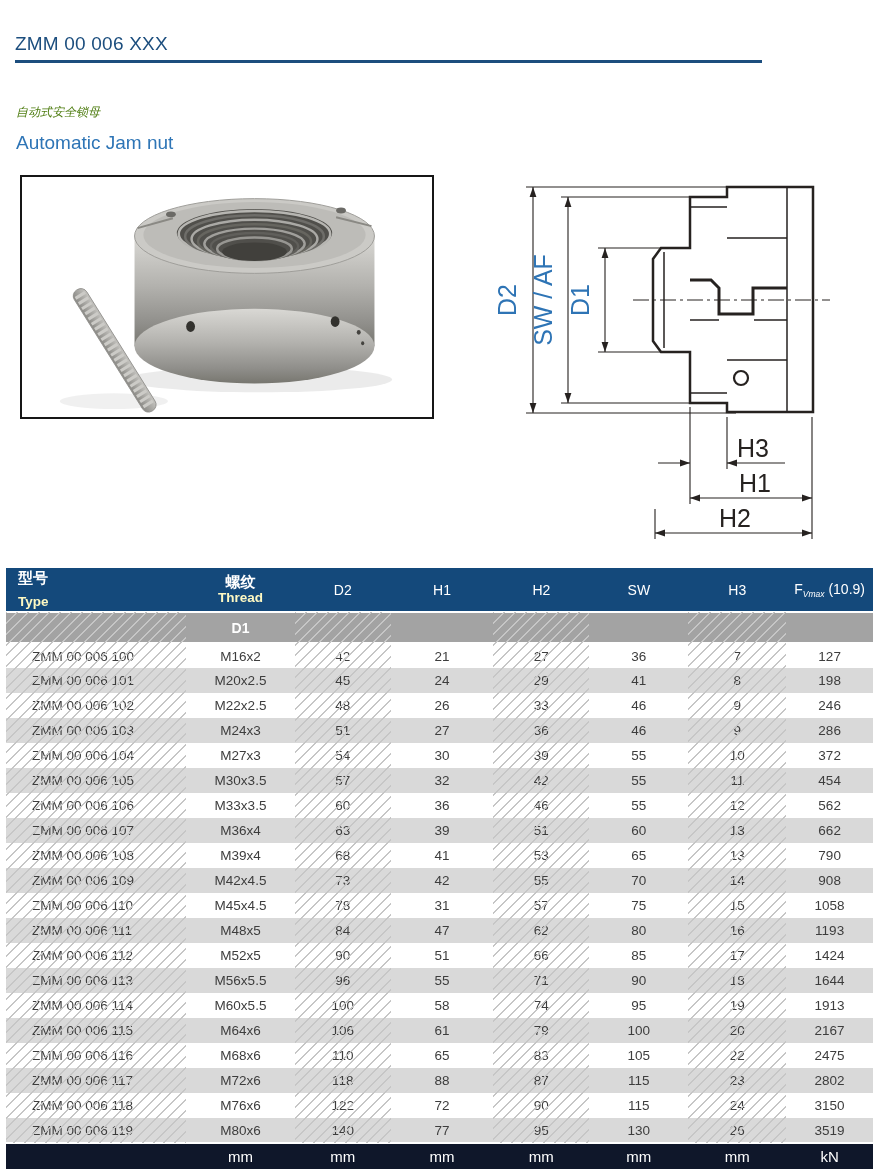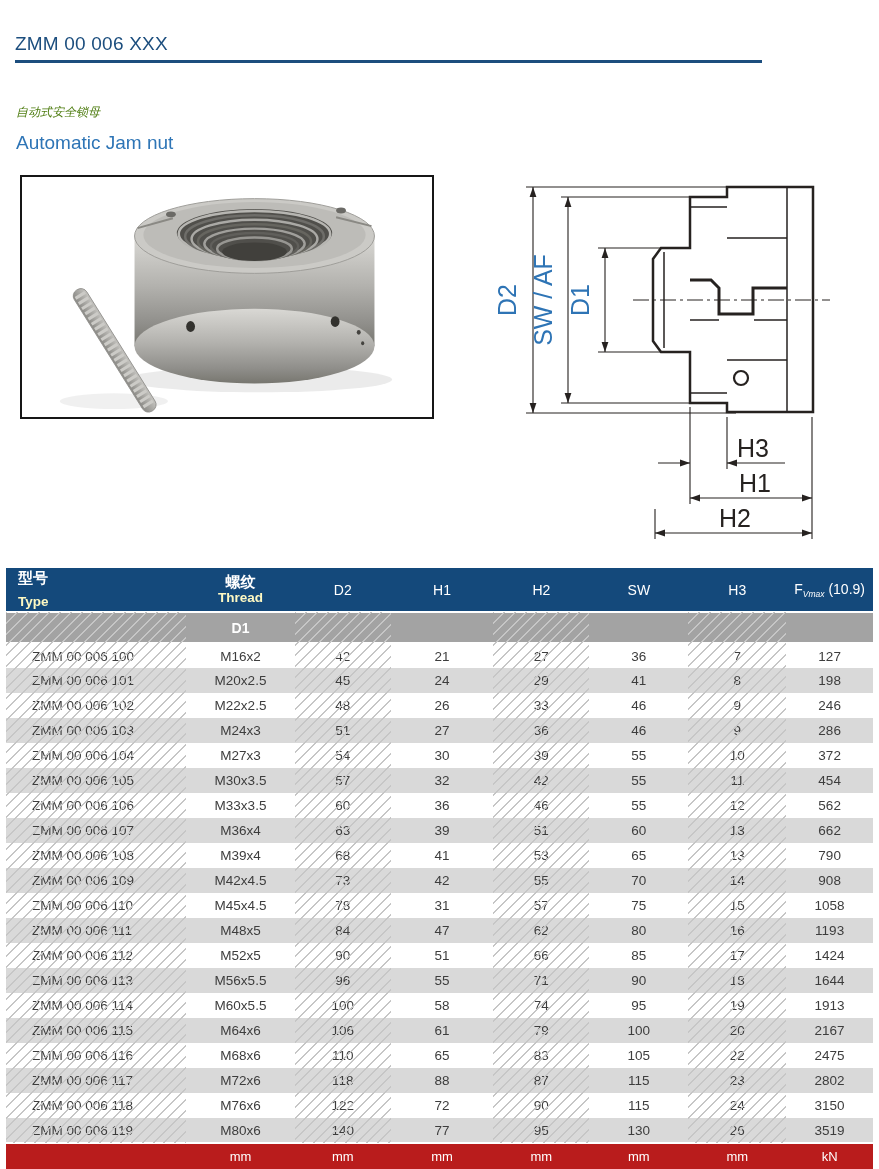--- a/index.html
+++ b/index.html
@@ -31,21 +31,21 @@
   .h-plain { color:#ffffff; font-size:14px; font-weight:bold; text-align:center; }
   .h-plain sub { font-size:8.5px; vertical-align:-3px;font-style:italic; }
   tr.head-gray { height:31px; }
   tr.head-gray td { background:#a3a3a3; border-top:2px solid #fff; border-bottom:2px solid #fff;
                     color:#fff; font-size:14px; font-weight:bold; text-align:center; }
   tbody tr { height:25px; }
   tbody tr:nth-child(even) { background:#d9d9d9; }
   tbody td { font-size:13.5px; color:#3d3d3d; text-align:center; vertical-align:middle; }
   tbody td.c-type { text-align:left; padding-left:26px; }
   tr.foot-blue { height:26px; }
-  tr.foot-blue td { background:#b91c1c; border-top:2px solid #fff; color:#fff; font-size:13px; text-align:center; vertical-align:middle; }
+  tr.foot-blue td { background:#0f172a; border-top:2px solid #fff; color:#fff; font-size:15px; text-align:center; vertical-align:middle; }
   .hatch { position:absolute; top:44px; height:531px; z-index:2; pointer-events:none;
            background:repeating-linear-gradient(135deg, #c6c6c6 0px, #c6c6c6 1.4px, transparent 1.4px, transparent 7.6px); }
   .hatch.h1c { left:0%;    width:20.8%; }
   .hatch.h3c { left:33.3%; width:11.1%; }
   .hatch.h5c { left:56.2%; width:11.1%; }
   .hatch.h7c { left:78.7%; width:11.3%; }
 </style>
 </head>
 <body>
 

